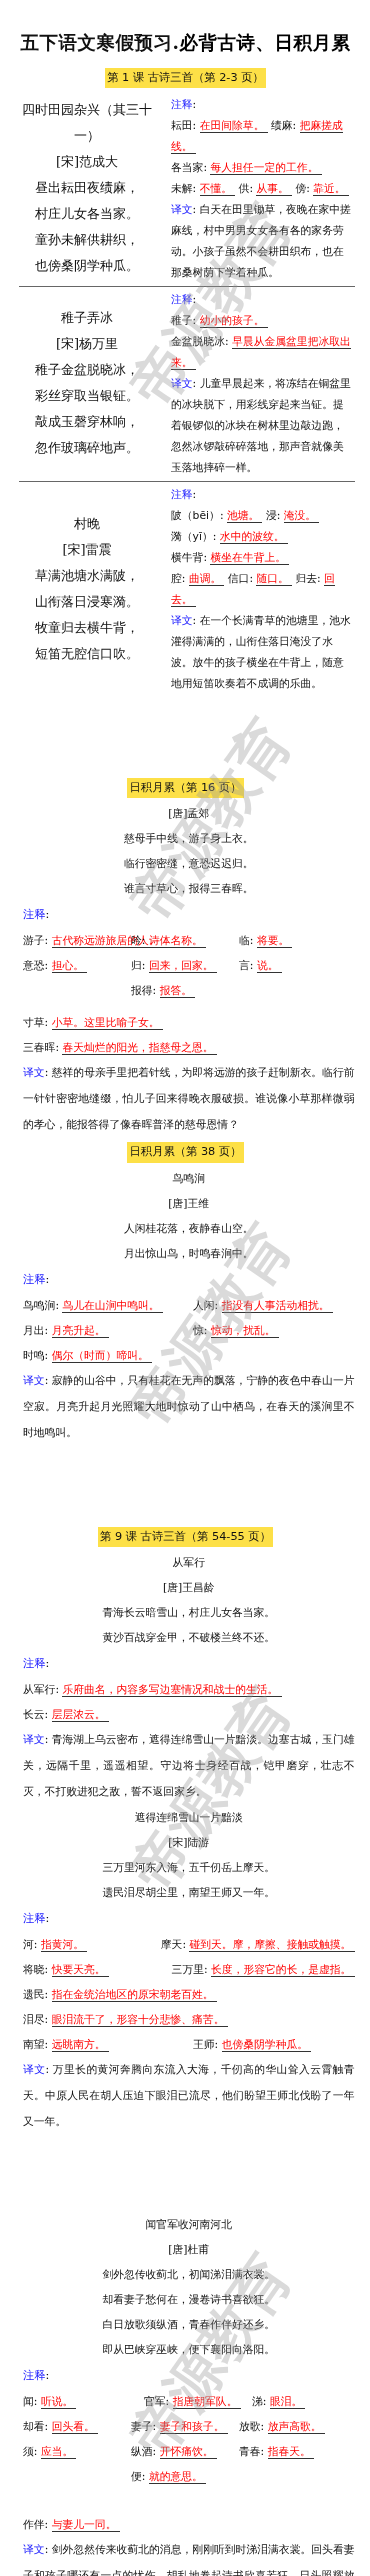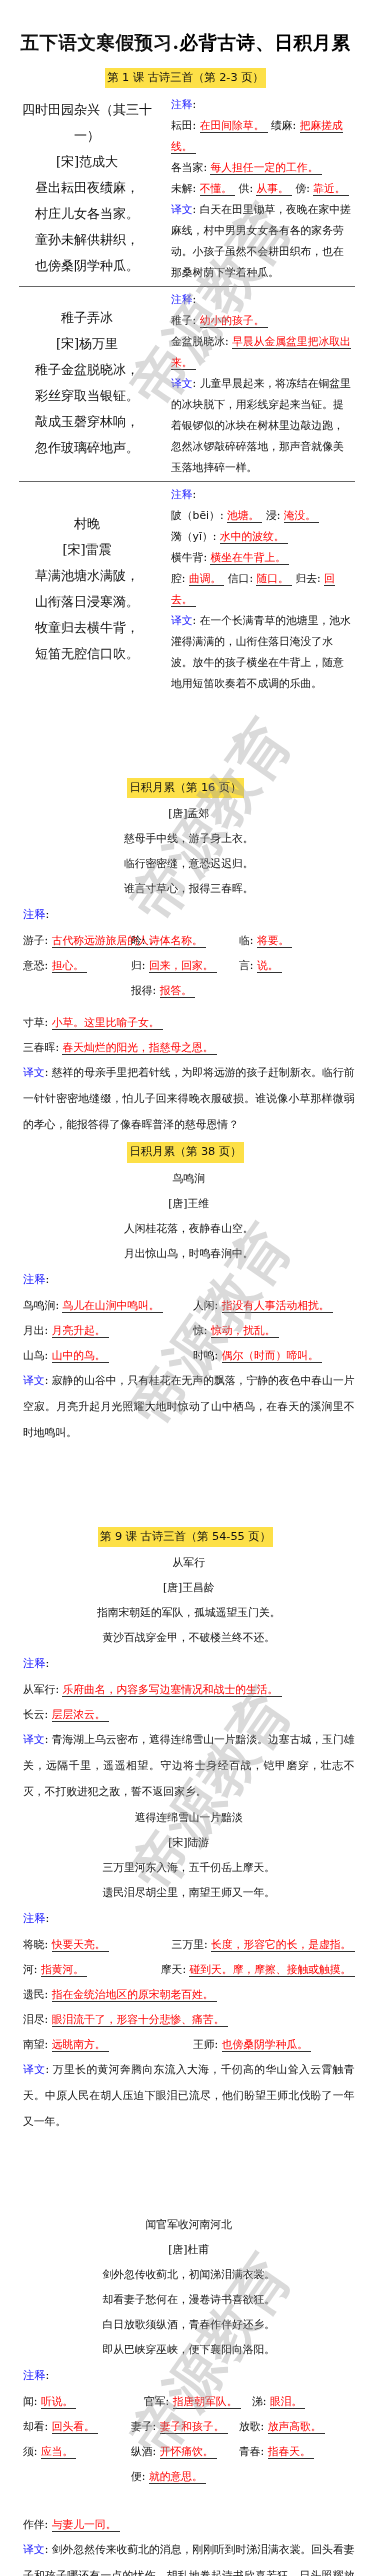--- a/index.html
+++ b/index.html
@@ -146,36 +146,35 @@
         <div class="notes-head"><span class="label-blue">注释</span>:</div>
         <div class="note-row">
           <span class="cell" style="width: 170px;"><span class="term">鸟鸣涧</span>: <span class="ans">鸟儿在山涧中鸣叫。</span></span>
           <span class="cell" style="width: auto;"><span class="term">人闲</span>: <span class="ans">指没有人事活动相扰。</span></span>
         </div>
         <div class="note-row">
           <span class="cell" style="width: 170px;"><span class="term">月出</span>: <span class="ans">月亮升起。</span></span>
           <span class="cell" style="width: auto;"><span class="term">惊</span>: <span class="ans">惊动，扰乱。</span></span>
         </div>
         <div class="note-row">
-          <span class="cell" style="width: 170px;"><span class="term">山鸟</span>: <span class="ans">山中的鸟。</span></span>
           <span class="cell" style="width: auto;"><span class="term">时鸣</span>: <span class="ans">偶尔（时而）啼叫。</span></span>
         </div>
       </div>
     <p class="para"><span class="label-blue">译文</span>: <span>寂静的山谷中，只有桂花在无声的飘落，宁静的夜色中春山一片空寂。月亮升起月光照耀大地时惊动了山中栖鸟，在春天的溪涧里不时地鸣叫。</span></p>
   </div>
 
   <div class="gap-l"></div>
 
   <div class="hl-wrap"><span class="hl">第 9 课  古诗三首（第 54-55 页）</span></div>
   <div id="lesson9-poems">
       <div class="section">
         <div class="center-poem">
           <p>从军行</p>
           <p>[唐]王昌龄</p>
-          <p>指南宋朝廷的军队，孤城遥望玉门关。</p>
+          <p>青海长云暗雪山，村庄儿女各当家。</p>
           <p>黄沙百战穿金甲，不破楼兰终不还。</p>
         </div>
         <div>
           <div class="notes-head"><span class="label-blue">注释</span>:</div>
           <div class="note-row">
             <span class="cell" style="width: auto;"><span class="term">从军行</span>: <span class="ans">乐府曲名，内容多写边塞情况和战士的生活。</span></span>
           </div>
           <div class="note-row">
             <span class="cell" style="width: auto;"><span class="term">长云</span>: <span class="ans">层层浓云。</span></span>
           </div>
@@ -185,26 +184,26 @@
       <div class="section">
         <div class="center-poem">
           <p>遮得连绵雪山一片黯淡</p>
           <p>[宋]陆游</p>
           <p>三万里河东入海，五千仞岳上摩天。</p>
           <p>遗民泪尽胡尘里，南望王师又一年。</p>
         </div>
         <div>
           <div class="notes-head"><span class="label-blue">注释</span>:</div>
           <div class="note-row">
+            <span class="cell" style="width: 170px;"><span class="term">河</span>: <span class="ans">指黄河。</span></span>
+            <span class="cell" style="width: auto;"><span class="term">摩天</span>: <span class="ans">碰到天。摩，摩擦、接触或触摸。</span></span>
+          </div>
+          <div class="note-row">
             <span class="cell" style="width: 170px;"><span class="term">将晓</span>: <span class="ans">快要天亮。</span></span>
             <span class="cell" style="width: auto;"><span class="term">三万里</span>: <span class="ans">长度，形容它的长，是虚指。</span></span>
-          </div>
-          <div class="note-row">
-            <span class="cell" style="width: 170px;"><span class="term">河</span>: <span class="ans">指黄河。</span></span>
-            <span class="cell" style="width: auto;"><span class="term">摩天</span>: <span class="ans">碰到天。摩，摩擦、接触或触摸。</span></span>
           </div>
           <div class="note-row">
             <span class="cell" style="width: auto;"><span class="term">遗民</span>: <span class="ans">指在金统治地区的原宋朝老百姓。</span></span>
           </div>
           <div class="note-row">
             <span class="cell" style="width: auto;"><span class="term">泪尽</span>: <span class="ans">眼泪流干了，形容十分悲惨、痛苦。</span></span>
           </div>
           <div class="note-row">
             <span class="cell" style="width: 170px;"><span class="term">南望</span>: <span class="ans">远眺南方。</span></span>
             <span class="cell" style="width: auto;"><span class="term">王师</span>: <span class="ans">也傍桑阴学种瓜。</span></span>

